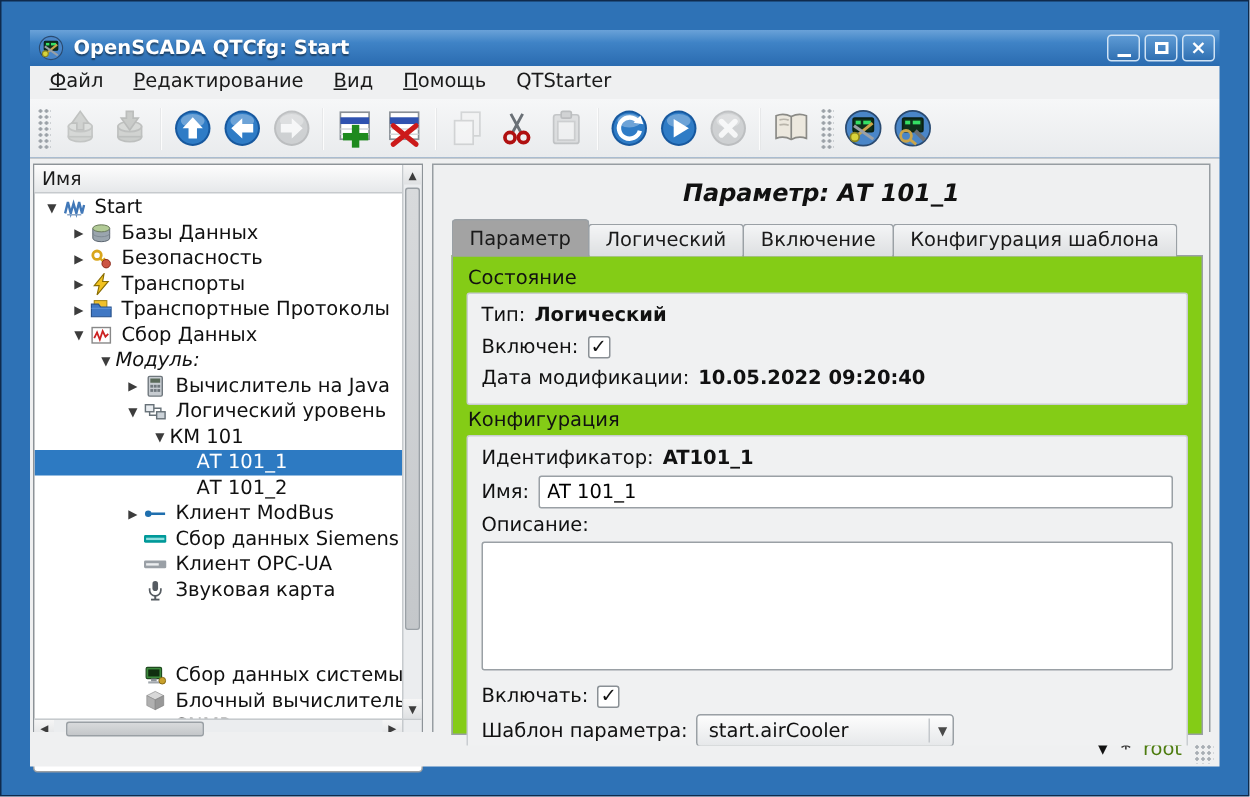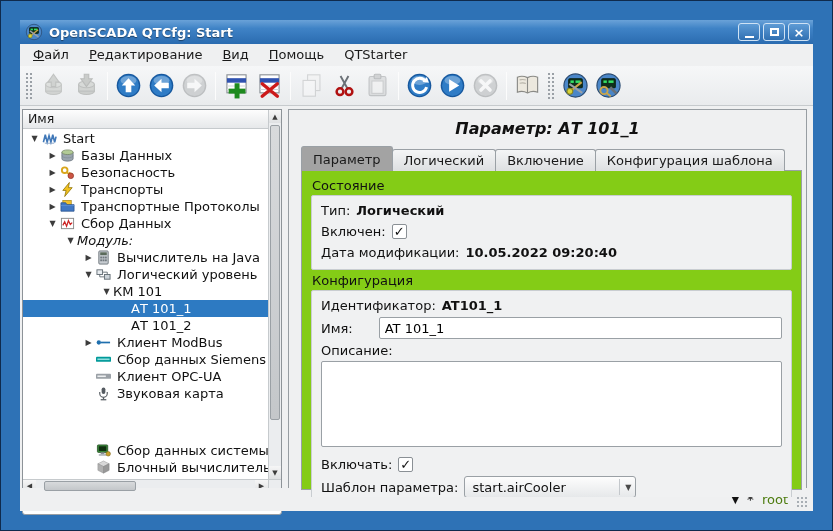--- a/index.html
+++ b/index.html
@@ -79,21 +79,21 @@
   .tab.active{ height:25px; padding-top:5px; background:#a3a3a3; position:relative; z-index:3; }
   .tabpane{ margin:-1px 4px 0 12px; border:1px solid #9aa0a5; background:#84cc16;
     height:320px; padding:4px 9px; position:relative; z-index:1; }
   .group-label{ font-size:13px; color:#111; margin:3px 0 2px 1px; }
   .groupbox{ border:1px solid #c9cdd1; border-radius:2px; background:#f0f1f2; padding:3px 9px 5px; }
   .frow{ display:flex; align-items:center; min-height:19px; margin:2px 0; font-size:13px; color:#111; gap:6px; }
   .bold{ font-weight:bold; }
   .checkbox{ width:15px; height:15px; border:1px solid #8a9095; border-radius:2px; background:#fff;
     display:flex; align-items:center; justify-content:center; font-size:13px; font-weight:bold; line-height:1; color:#111; }
   .text-input{ flex:1; height:22px; border:1px solid #9aa0a5; border-radius:2px; background:#fff;
-    padding:0 5px; font-size:13px; font-family:inherit;margin-left:20px; }
+    padding:0 5px; font-size:13px; font-family:inherit; }
   .descr-area{ width:100%; height:86px; border:1px solid #9aa0a5; border-radius:2px; background:#fff;
     resize:none; margin:1px 0 2px; font-family:inherit; }
   .combo{ width:172px; height:22px; border:1px solid #9aa0a5; border-radius:3px;
     background:linear-gradient(#fdfdfd,#e6e8ea); display:flex; align-items:center; padding:0 4px 0 7px; font-size:13px; }
   .combo-text{ flex:1; }
   .combo-arrow{ font-size:8px; color:#4a4a4a; border-left:1px solid #c4c8cc; padding-left:5px;
     height:16px; display:flex; align-items:center; }
 
   
   .statusbar{ height:23px; background:#eff0f1; display:flex; align-items:center; justify-content:flex-end;

